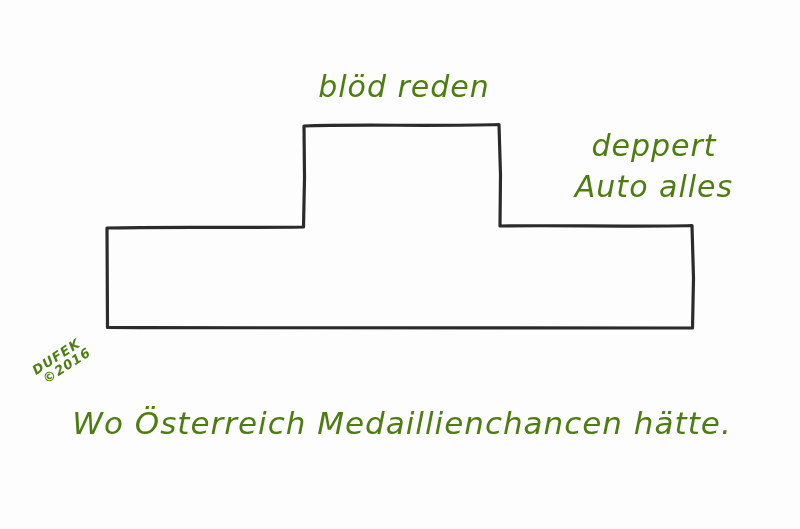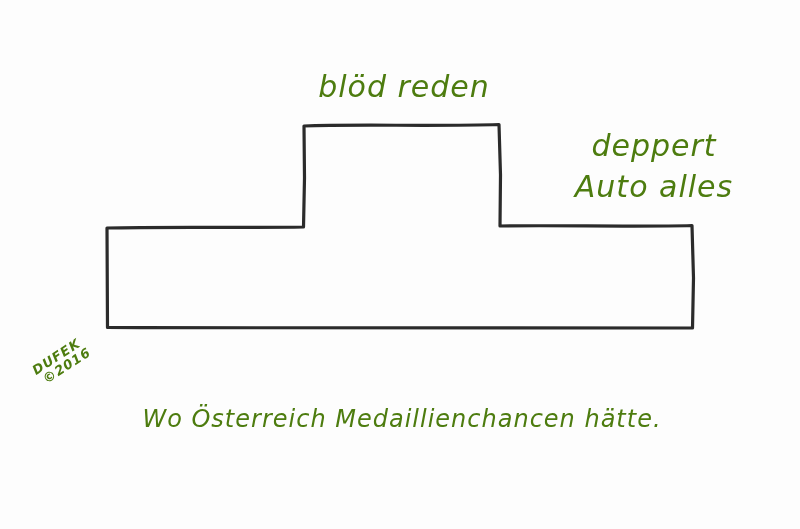--- a/index.html
+++ b/index.html
@@ -41,21 +41,21 @@
     transform: translateX(-50%);
   }
   .label-top    { left: 404px; top: 66px; }
   .label-left   { left: 213px; top: 125px; }
   .label-right  { left: 606px; top: 125px; margin-left: 48px; }
   .caption {
     position: absolute;
     left: 402px;
     top: 405px;
     transform: translateX(-50%);
-    font-size: 24px;
+    font-size: 31px;
     letter-spacing: 1px;
     white-space: nowrap;
     text-align: center;
   }
   .signature {
     position: absolute;
     left: 30px;
     top: 366px;
     transform: rotate(-33deg);
     transform-origin: 0 0;

